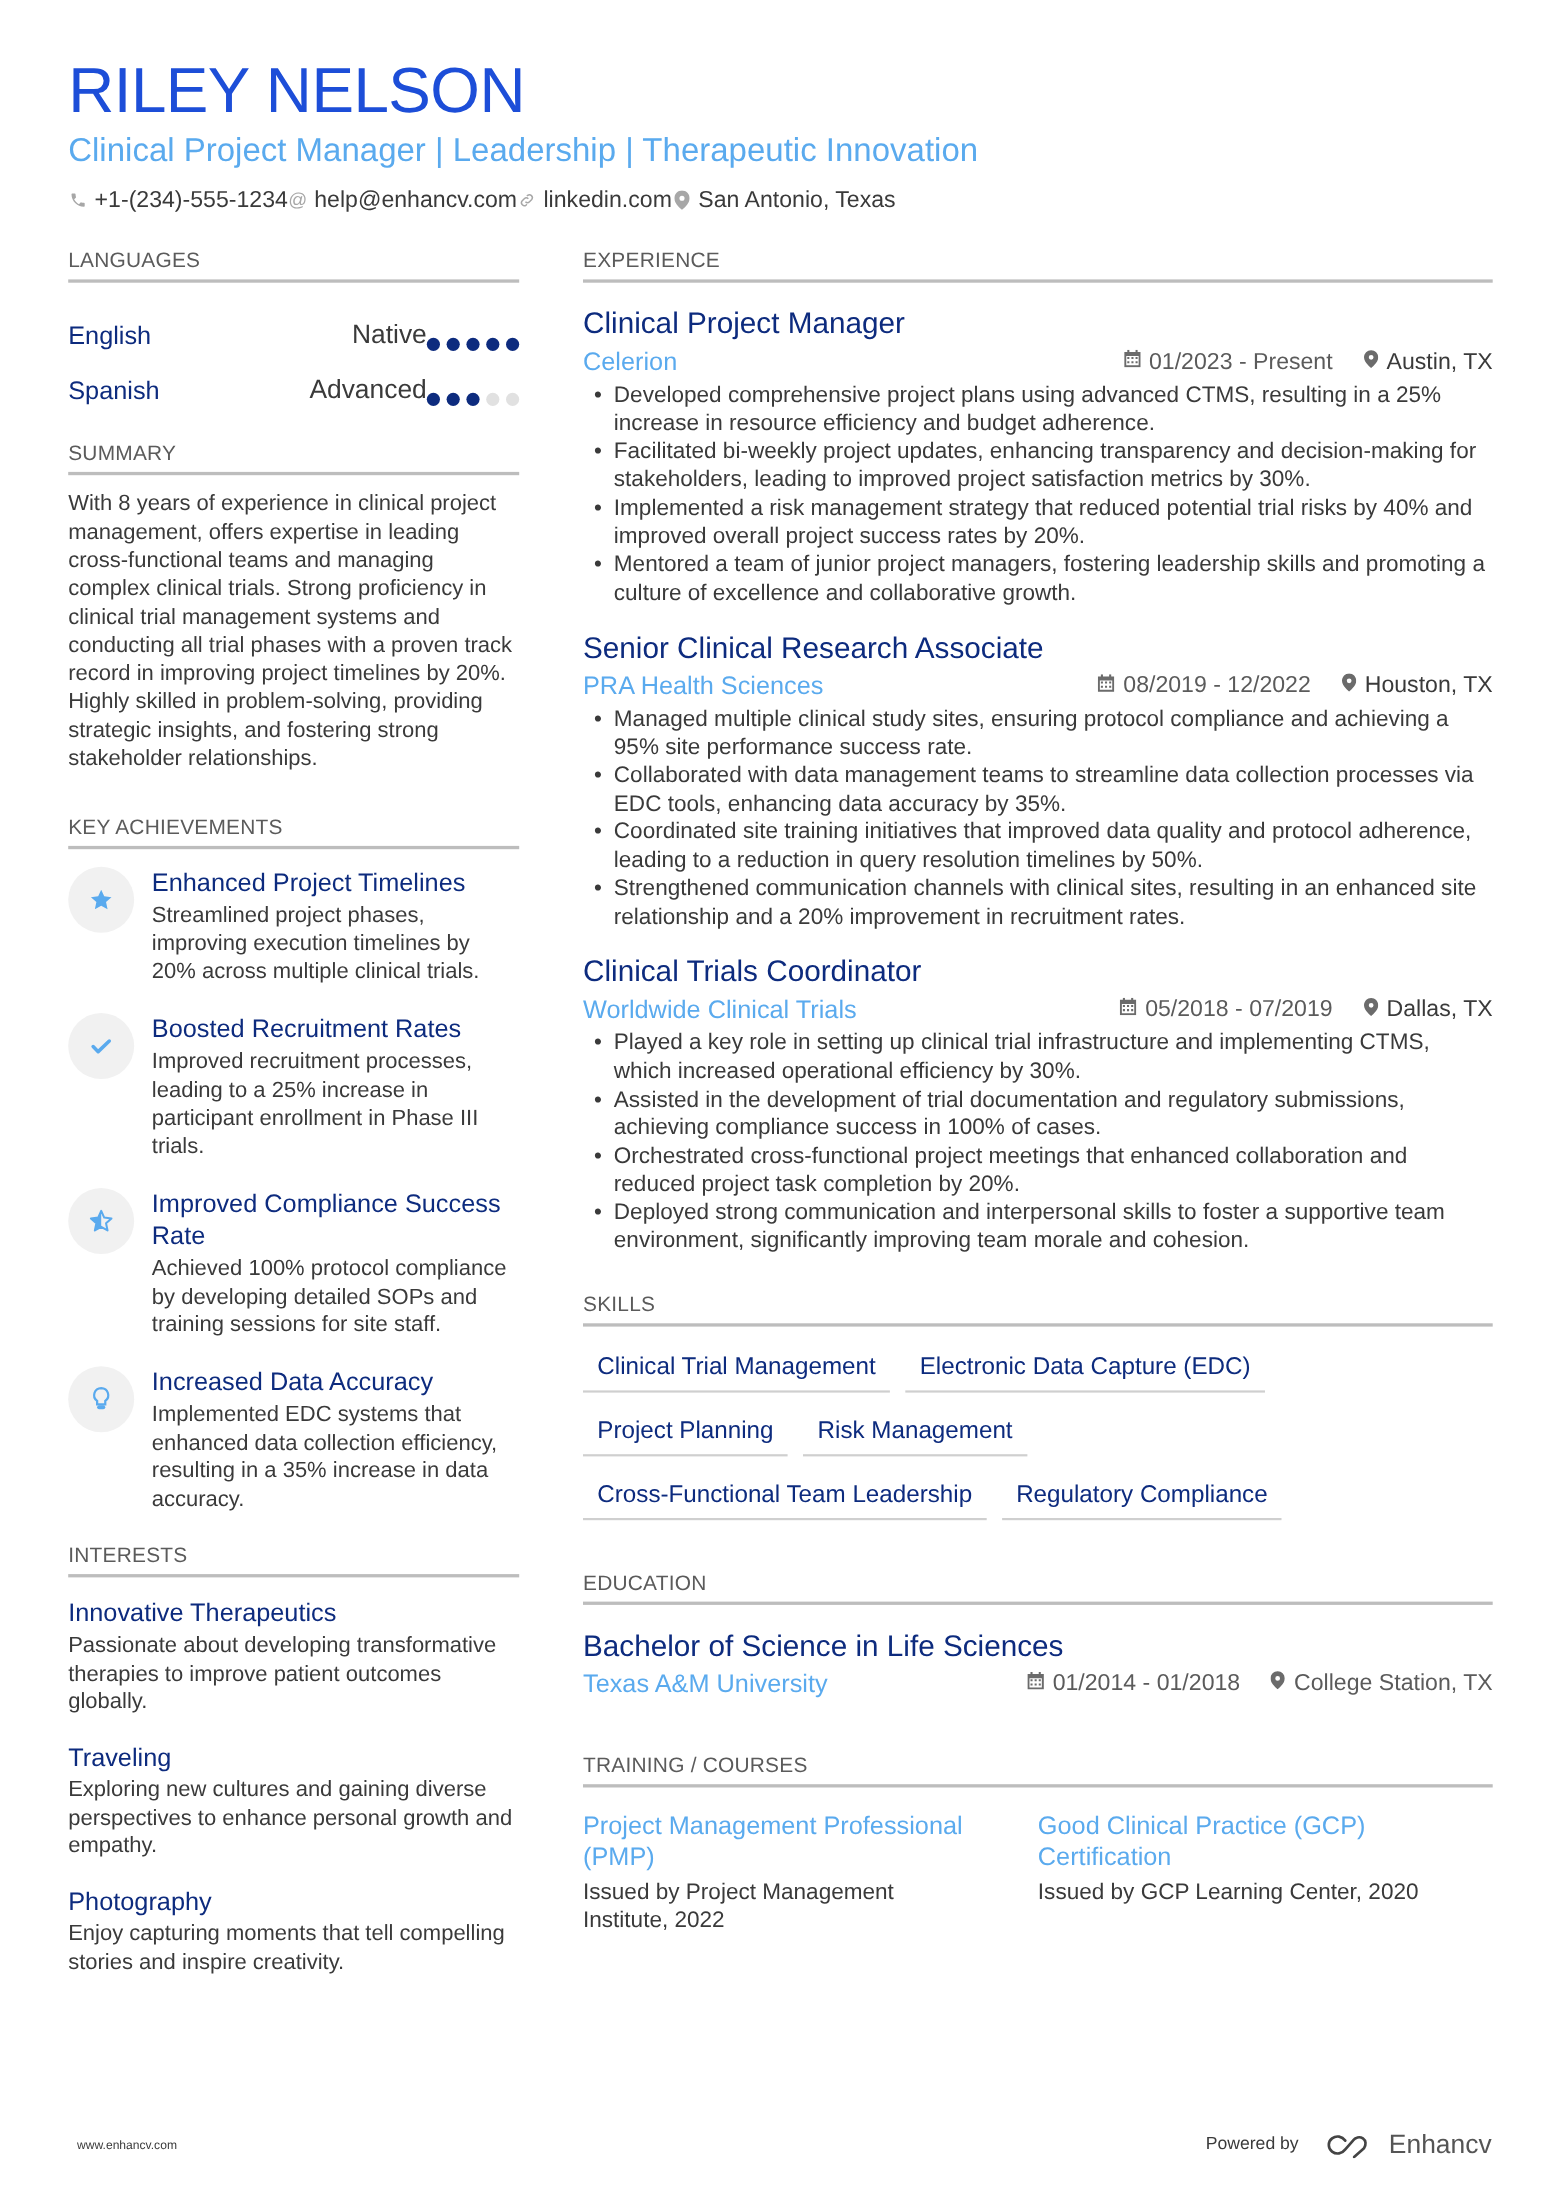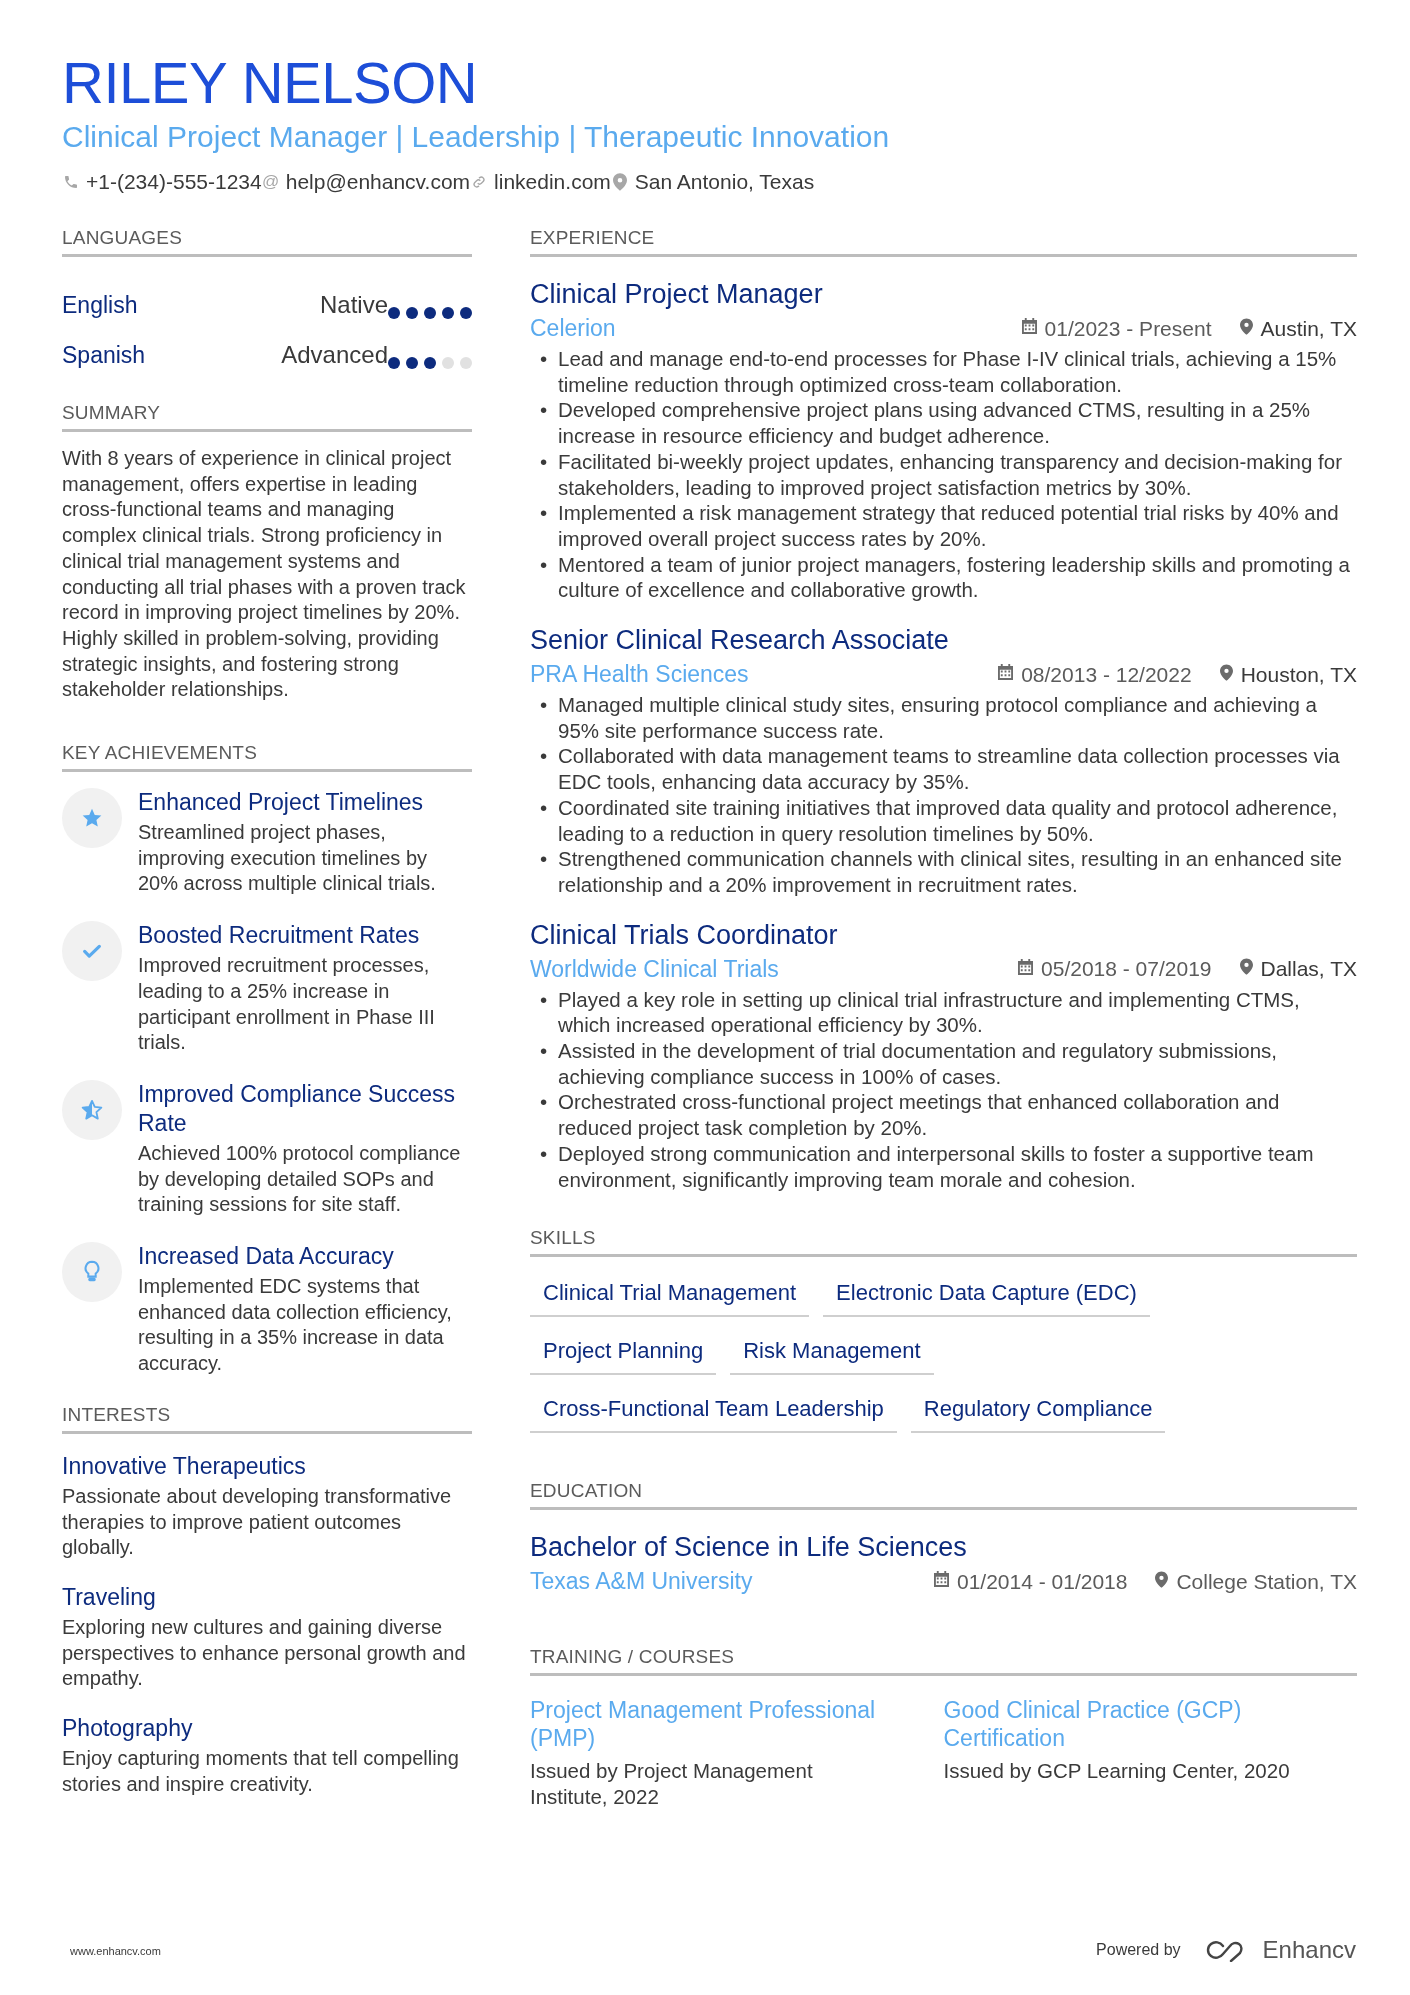--- a/index.html
+++ b/index.html
@@ -231,39 +231,38 @@
         <span class="job-loc">
           <span class="ic">
             <svg width="13" height="17" viewBox="0 0 24 30">
                 <path fill="#6b6b6b" d="M12 0C5.4 0 0 5.4 0 12c0 9 12 18 12 18s12-9 12-18C24 5.4 18.6 0 12 0zm0 16a4 4 0 1 1 0-8 4 4 0 0 1 0 8z"></path>
               </svg>
           </span>
           <span>Austin, TX</span>
         </span>
       </div>
       <ul class="bullets">
-        <li>Lead and manage end-to-end processes for Phase I-IV clinical trials, achieving a 15% timeline reduction through optimized cross-team collaboration.</li>
         <li>Developed comprehensive project plans using advanced CTMS, resulting in a 25% increase in resource efficiency and budget adherence.</li>
         <li>Facilitated bi-weekly project updates, enhancing transparency and decision-making for stakeholders, leading to improved project satisfaction metrics by 30%.</li>
         <li>Implemented a risk management strategy that reduced potential trial risks by 40% and improved overall project success rates by 20%.</li>
         <li>Mentored a team of junior project managers, fostering leadership skills and promoting a culture of excellence and collaborative growth.</li>
       </ul>
     </div>
 
     <div class="job">
       <div class="job-title">Senior Clinical Research Associate</div>
       <div class="job-meta">
         <span class="job-company">PRA Health Sciences</span>
         <span class="job-date">
           <span class="ic">
             <svg width="15" height="16" viewBox="0 0 16 17">
                 <path fill="#6b6b6b" d="M3 0h2v2h6V0h2v2h3v15H0V2h3zm-1 6v9h12V6zm1 1h2v2H3zm4 0h2v2H7zm4 0h2v2h-2zM3 11h2v2H3zm4 0h2v2H7zm4 0h2v2h-2z"></path>
               </svg>
           </span>
-          <span>08/2013 - 12/2022</span>
+          <span>08/2019 - 12/2022</span>
         </span>
         <span class="job-loc">
           <span class="ic">
             <svg width="13" height="17" viewBox="0 0 24 30">
                 <path fill="#6b6b6b" d="M12 0C5.4 0 0 5.4 0 12c0 9 12 18 12 18s12-9 12-18C24 5.4 18.6 0 12 0zm0 16a4 4 0 1 1 0-8 4 4 0 0 1 0 8z"></path>
               </svg>
           </span>
           <span>Houston, TX</span>
         </span>
       </div>

